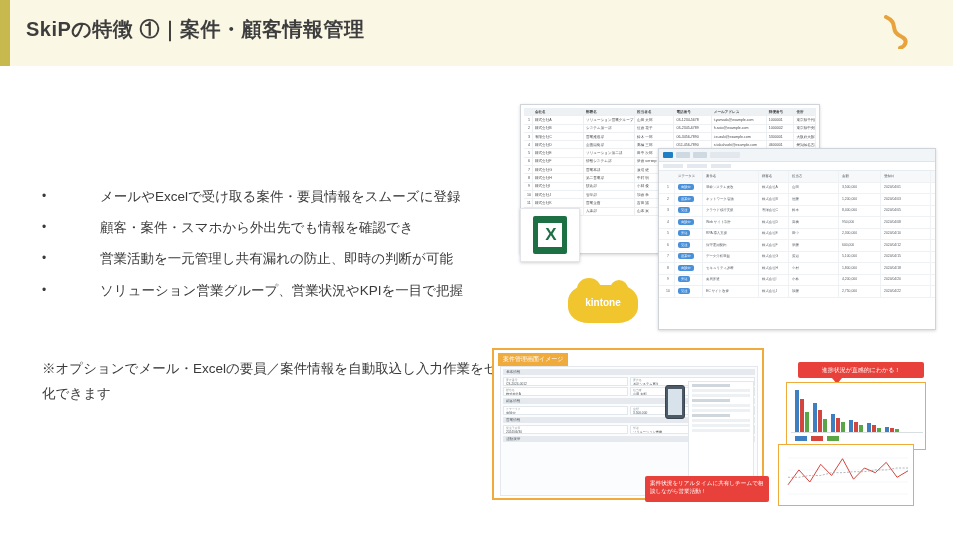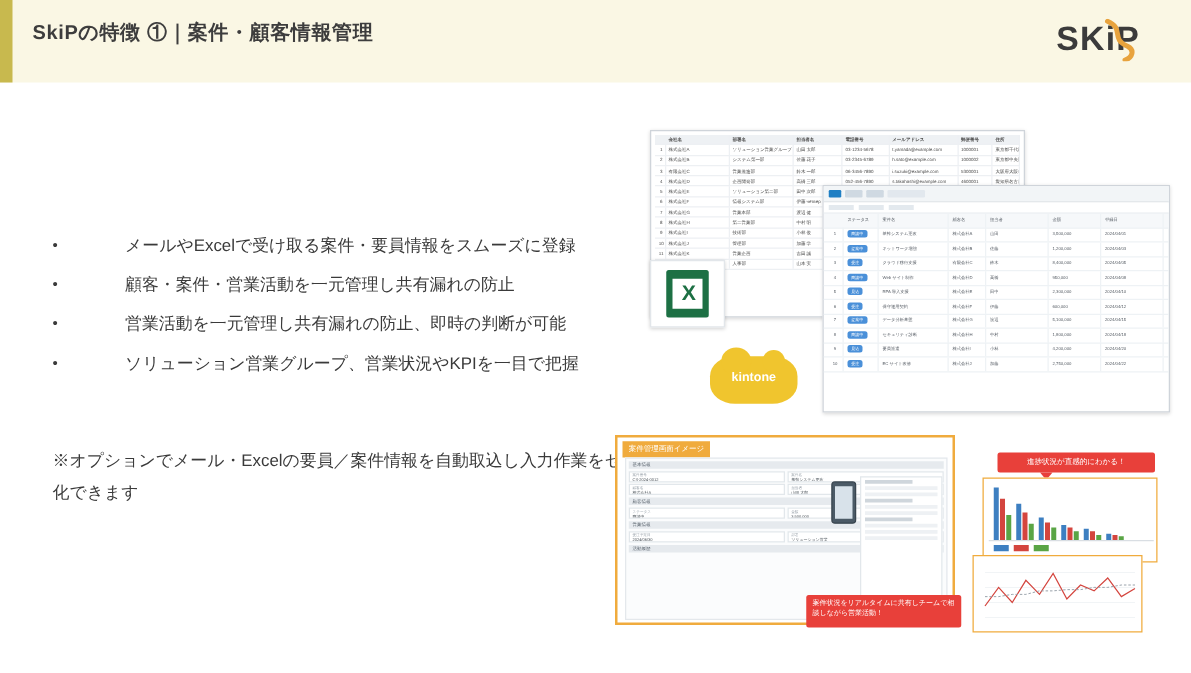--- a/index.html
+++ b/index.html
@@ -21,21 +21,21 @@
     width: 953px; height: 66px;
     background: #faf7e4;
   }
   #header-accent {
     position: absolute; left: 0; top: 0;
     width: 10px; height: 66px;
     background: #c8b94e;
   }
   #header-title {
     position: absolute; left: 26px; top: 16px;
-    font-size: 16px; font-weight: bold;
+    font-size: 20px; font-weight: bold;
     color: #3d3d3d;
     letter-spacing: 0.5px;
     white-space: nowrap;
   }
   
   #logo {
     position: absolute; right: 22px; top: 14px;
     width: 86px; height: 40px;
   }
   #logo-text {
@@ -388,34 +388,33 @@
 <body>
 
 <div id="slide">
 
   <div id="header">
     <div id="header-accent"></div>
     <div id="header-title">SkiPの特徴 ①｜案件・顧客情報管理</div>
   </div>
 
   <div id="logo">
-    <div id="logo-text">SKiP</div>
     <svg id="logo-swoosh" viewBox="0 0 30 34">
       <path d="M4 2 C 18 8, 6 16, 20 22 C 26 25, 24 31, 18 33" stroke="#e8a33d" stroke-width="4" fill="none" stroke-linecap="round"></path>
     </svg>
   </div>
 
   <div id="bullets">
     <div class="bullet">
       <span class="bullet-dot">•</span>
       <span class="bullet-text">メールやExcelで受け取る案件・要員情報をスムーズに登録</span>
     </div>
     <div class="bullet">
       <span class="bullet-dot">•</span>
-      <span class="bullet-text">顧客・案件・営業活動を一元管理し共有漏れの防止</span>
+      <span class="bullet-text">顧客・案件・スマホから外出先でも情報を確認でき</span>
     </div>
     <div class="bullet">
       <span class="bullet-dot">•</span>
       <span class="bullet-text">営業活動を一元管理し共有漏れの防止、即時の判断が可能</span>
     </div>
     <div class="bullet">
       <span class="bullet-dot">•</span>
       <span class="bullet-text">ソリューション営業グループ、営業状況やKPIを一目で把握</span>
     </div>
   </div>

